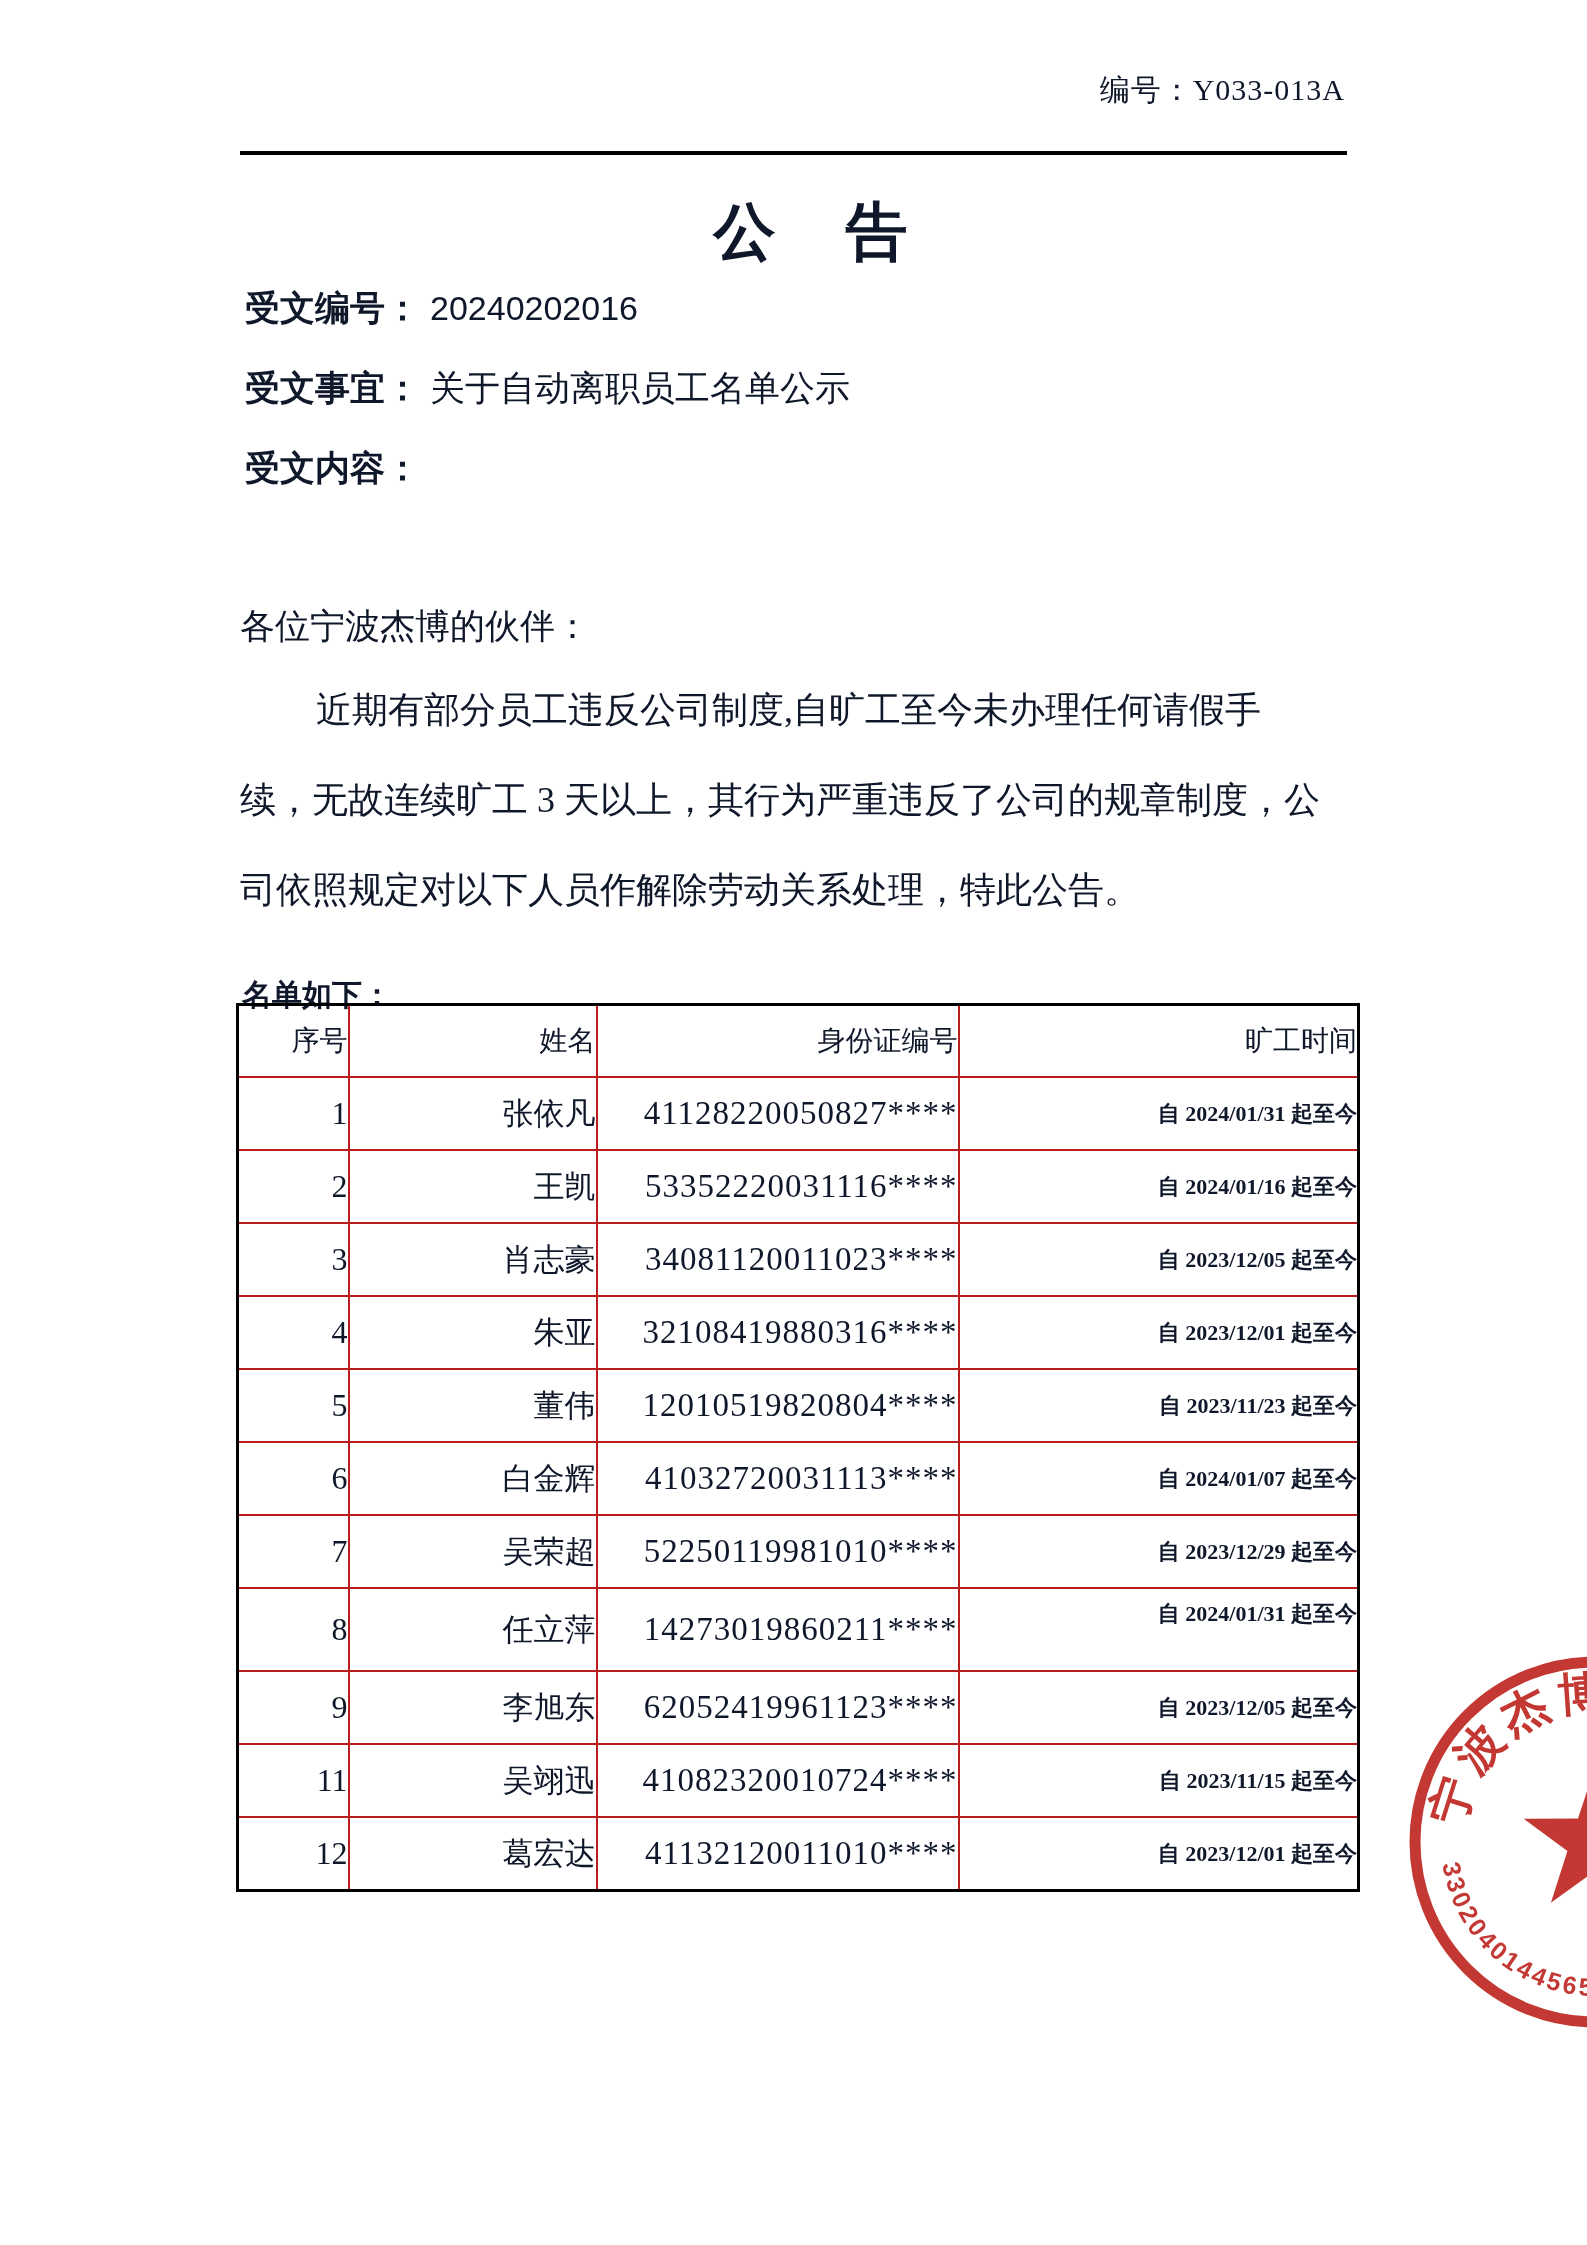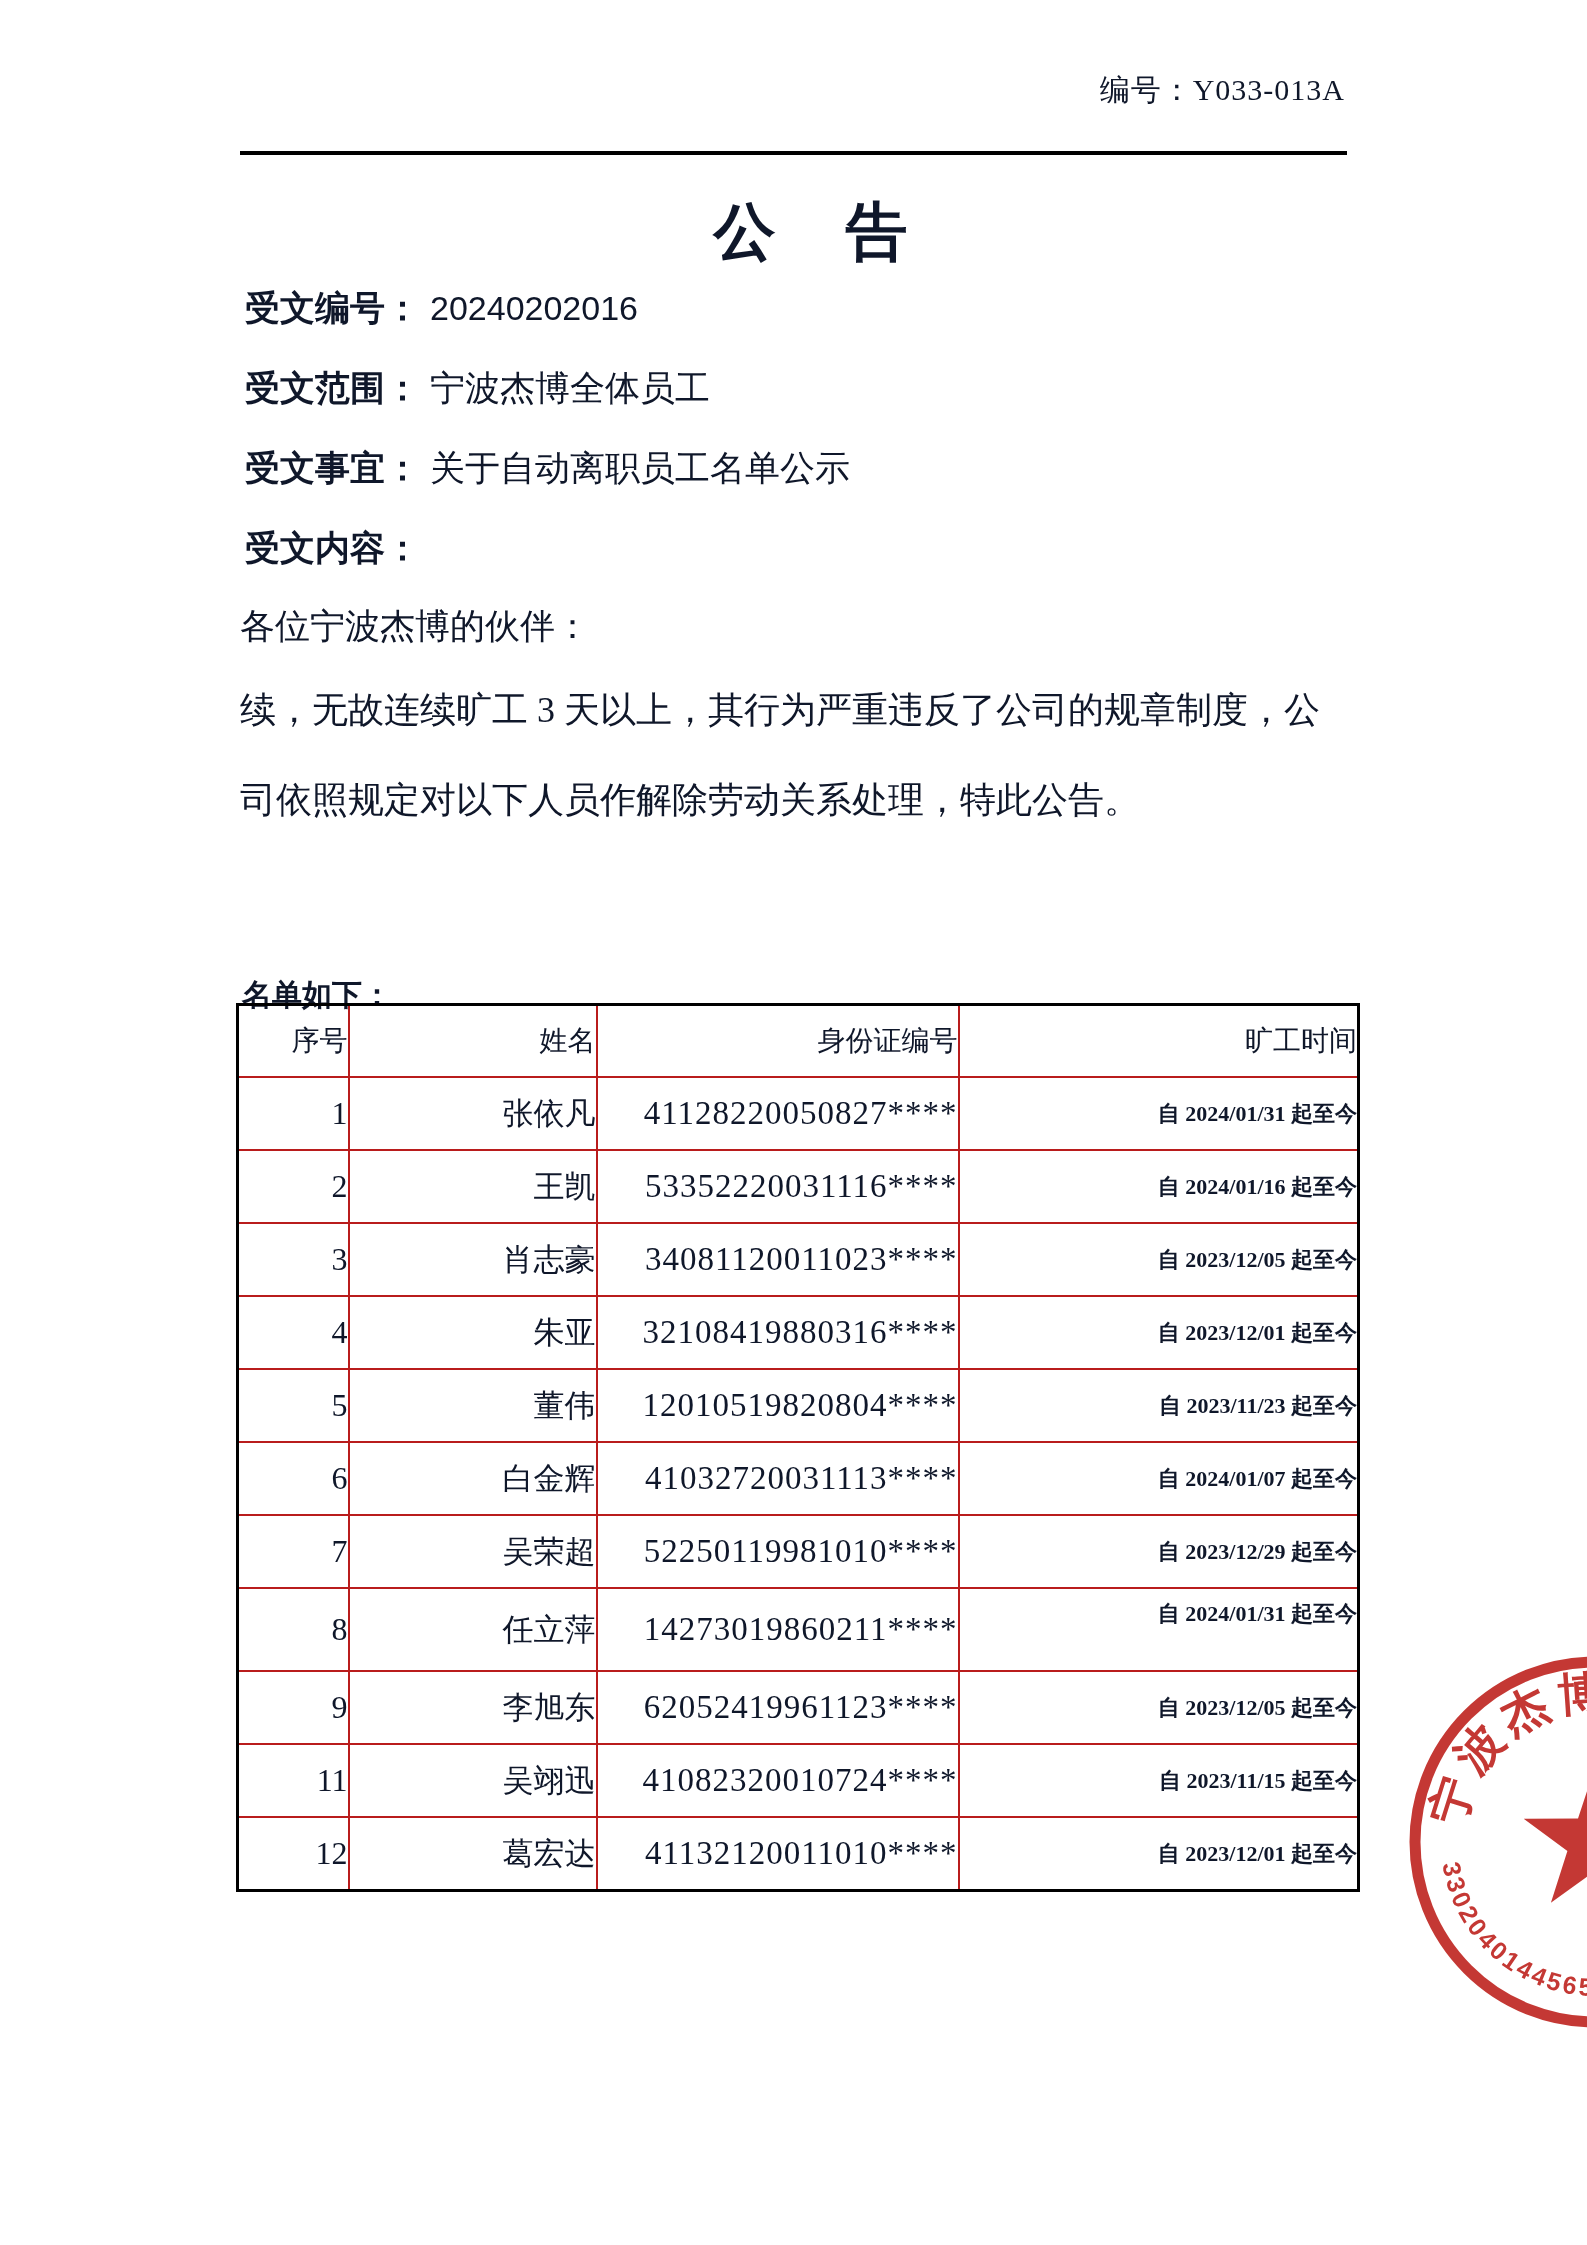--- a/index.html
+++ b/index.html
@@ -73,33 +73,31 @@
 
   <div class="rule"></div>
 
   <h1 class="title">公　告</h1>
 
   <div class="meta">
     <div class="meta-line">
       <span class="lbl">受文编号：</span><span class="val sans">20240202016</span>
     </div>
     <div class="meta-line">
-      <span class="lbl">受文范围：</span><span class="val">宁波杰博全体员工</span>
-    </div>
-    <div class="meta-line">
       <span class="lbl">受文事宜：</span><span class="val">关于自动离职员工名单公示</span>
     </div>
     <div class="meta-line">
       <span class="lbl">受文内容：</span><span class="val"></span>
     </div>
   </div>
 
   <div class="salutation">各位宁波杰博的伙伴：</div>
 
   <div class="body-par">
+    <div class="body-line indent">近期有部分员工违反公司制度,自旷工至今未办理任何请假手</div>
     <div class="body-line">续，无故连续旷工 3 天以上，其行为严重违反了公司的规章制度，公</div>
     <div class="body-line">司依照规定对以下人员作解除劳动关系处理，特此公告。</div>
   </div>
 
   <div class="list-intro">名单如下：</div>
 
   <table class="absence">
     <colgroup>
       <col style="width:111px">
       <col style="width:248px">

